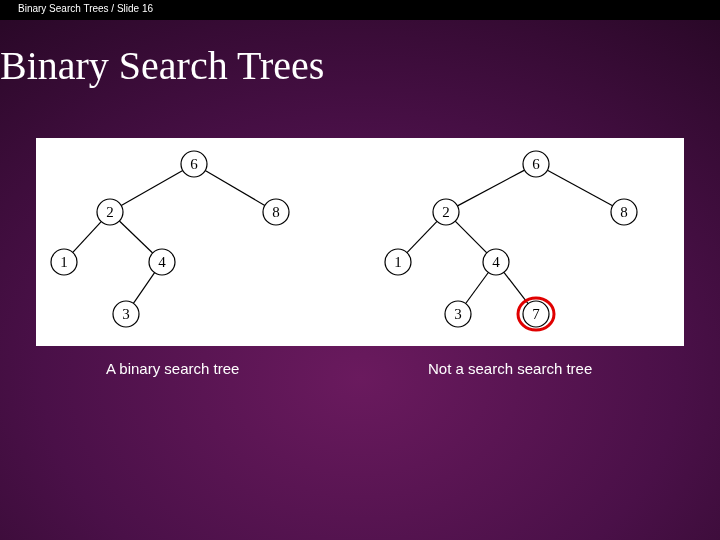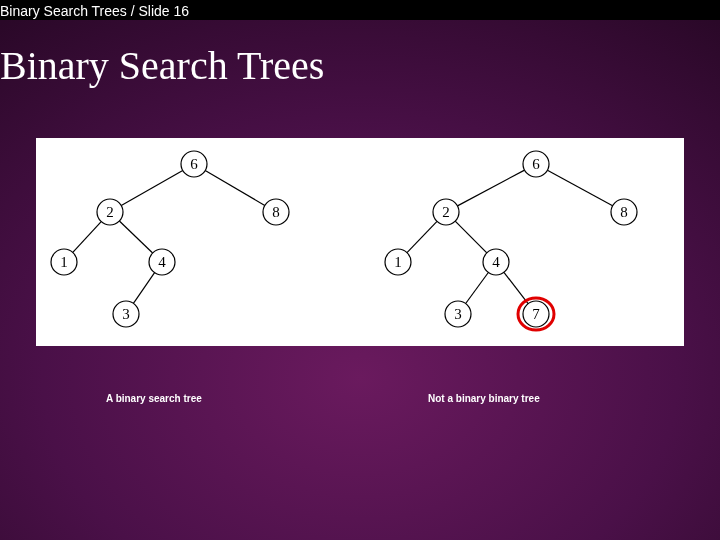--- a/index.html
+++ b/index.html
@@ -17,22 +17,22 @@
     height: 540px;
     background: radial-gradient(ellipse 110% 110% at 50% 70%, #6a1a5e 0%, #4a1048 40%, #2a0828 75%, #1a0518 100%);
   }
   .header-bar {
     position: absolute;
     top: 0; left: 0;
     width: 100%;
     height: 20px;
     background: #000;
     color: #fff;
-    font-size: 14px;
-    padding: 3px 0;
+    font-size: 10px;
+    padding: 3px 18px;
     box-sizing: border-box;
   }
   .title {
     position: absolute;
     top: 42px;
     left: 0;
     width: 100%;
     text-align: left;
     color: #fff;
     font-family: "Times New Roman", Times, serif;
@@ -51,23 +51,22 @@
     position: absolute;
     top: 360px;
     left: 0;
     width: 100%;
     color: #fff;
     font-family: Arial, Helvetica, sans-serif;
   }
   .caption-left, .caption-right {
     position: absolute;
     top: 0;
-    font-size: 10px;
-    font-weight: bold;
-    margin-top: 33px;
+    font-size: 15px;
+    font-weight: normal;
   }
   .caption-left { left: 106px; }
   .caption-right { left: 428px; }
   svg { display: block; }
 </style>
 </head>
 <body>
 
 <div class="slide">
 
@@ -115,16 +114,16 @@
         <circle cx="422" cy="176" r="13" fill="#fff" stroke="#000" stroke-width="1.2"></circle>
         <text x="422" y="181" text-anchor="middle" font-family="Times New Roman, serif" font-size="15" fill="#000">3</text>
         <circle cx="500" cy="176" r="13" fill="#fff" stroke="#000" stroke-width="1.2"></circle>
         <text x="500" y="181" text-anchor="middle" font-family="Times New Roman, serif" font-size="15" fill="#000">7</text>
         <ellipse cx="500" cy="176" rx="18" ry="16" fill="none" stroke="#e00000" stroke-width="3"></ellipse>
       </svg>
   </div>
 
   <div class="captions">
     <div class="caption-left">A binary search tree</div>
-    <div class="caption-right">Not a binary binary tree</div>
+    <div class="caption-right">Not a search search tree</div>
   </div>
 
 </div>
 
 </body></html>

